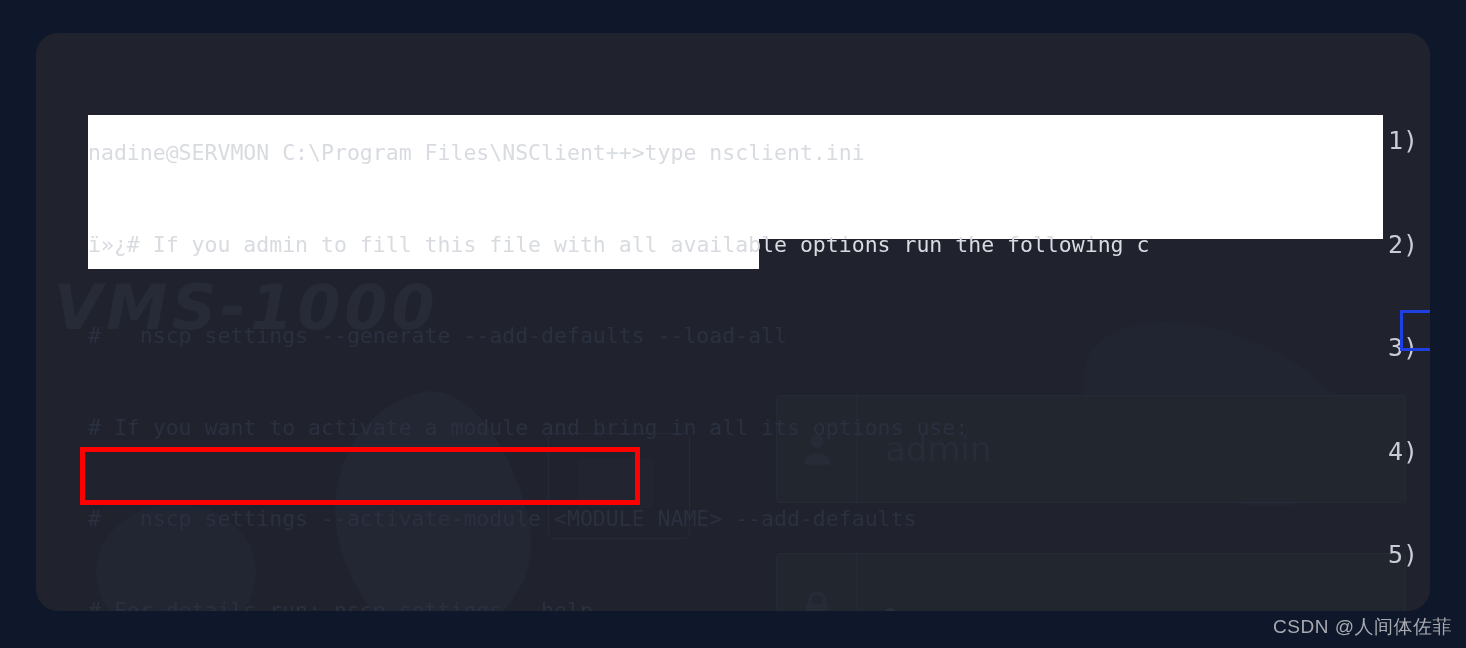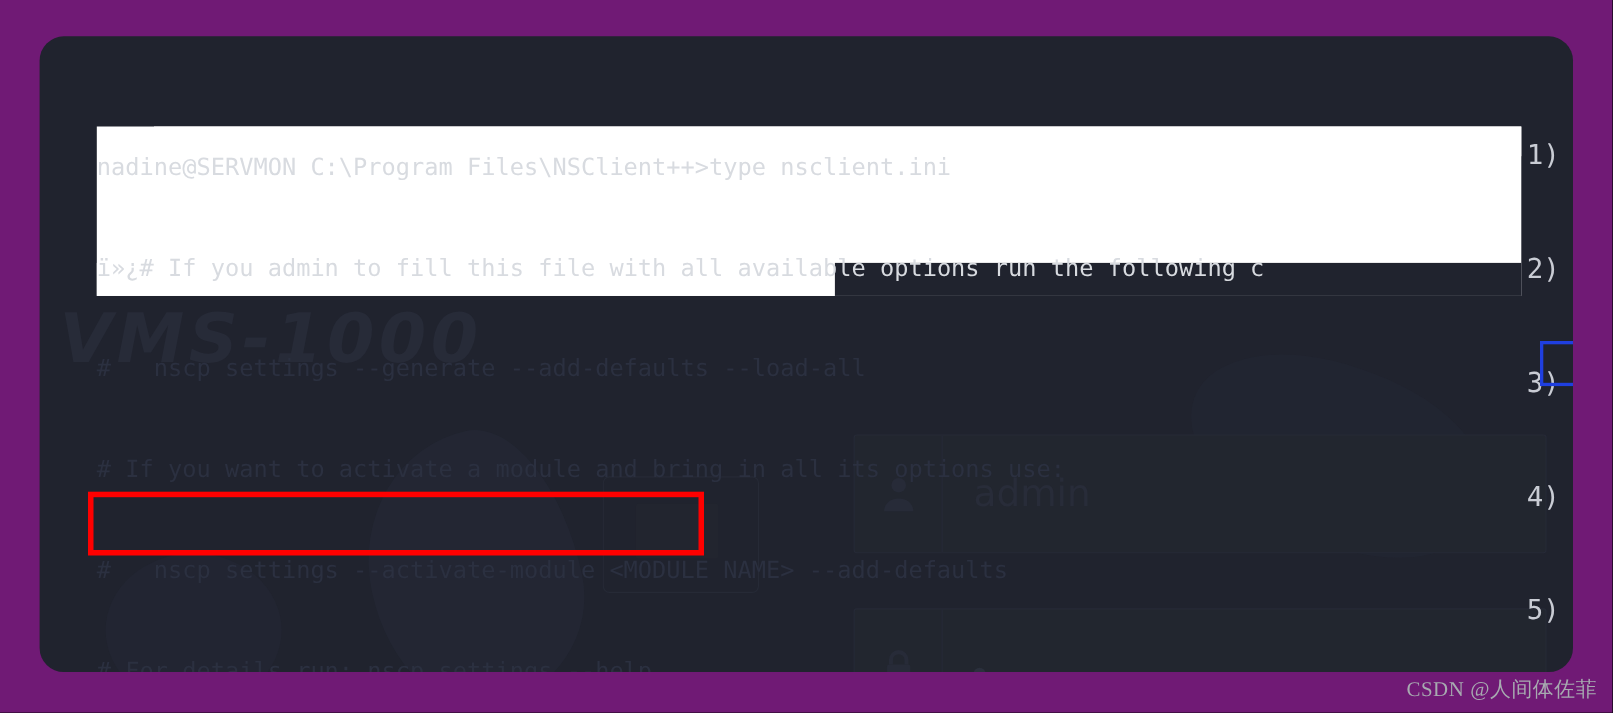--- a/index.html
+++ b/index.html
@@ -11,21 +11,21 @@
     width: 1466px;
     height: 648px;
     overflow: hidden;
     font-family: "DejaVu Sans Mono", monospace;
   }
 
   #screen {
     position: relative;
     width: 1466px;
     height: 648px;
-    background: #701a75;
+    background: #0f172a;
     overflow: hidden;
   }
 
   
   #panel {
     position: absolute;
     left: 36px;
     top: 33px;
     width: 1394px;
     height: 578px;
@@ -208,21 +208,21 @@
     box-sizing: border-box;
     background: transparent;
   }
 
   
   #csdn-watermark {
     position: absolute;
     right: 14px;
     bottom: 8px;
     color: #a7aab0;
-    font-family: Liberation Serif, serif;
+    font-family: Liberation Sans, sans-serif;
     font-size: 19px;
     letter-spacing: .5px;
     margin-left: 20px;
   }
 </style>
 </head>
 <body>
 
 <div id="screen">
 

